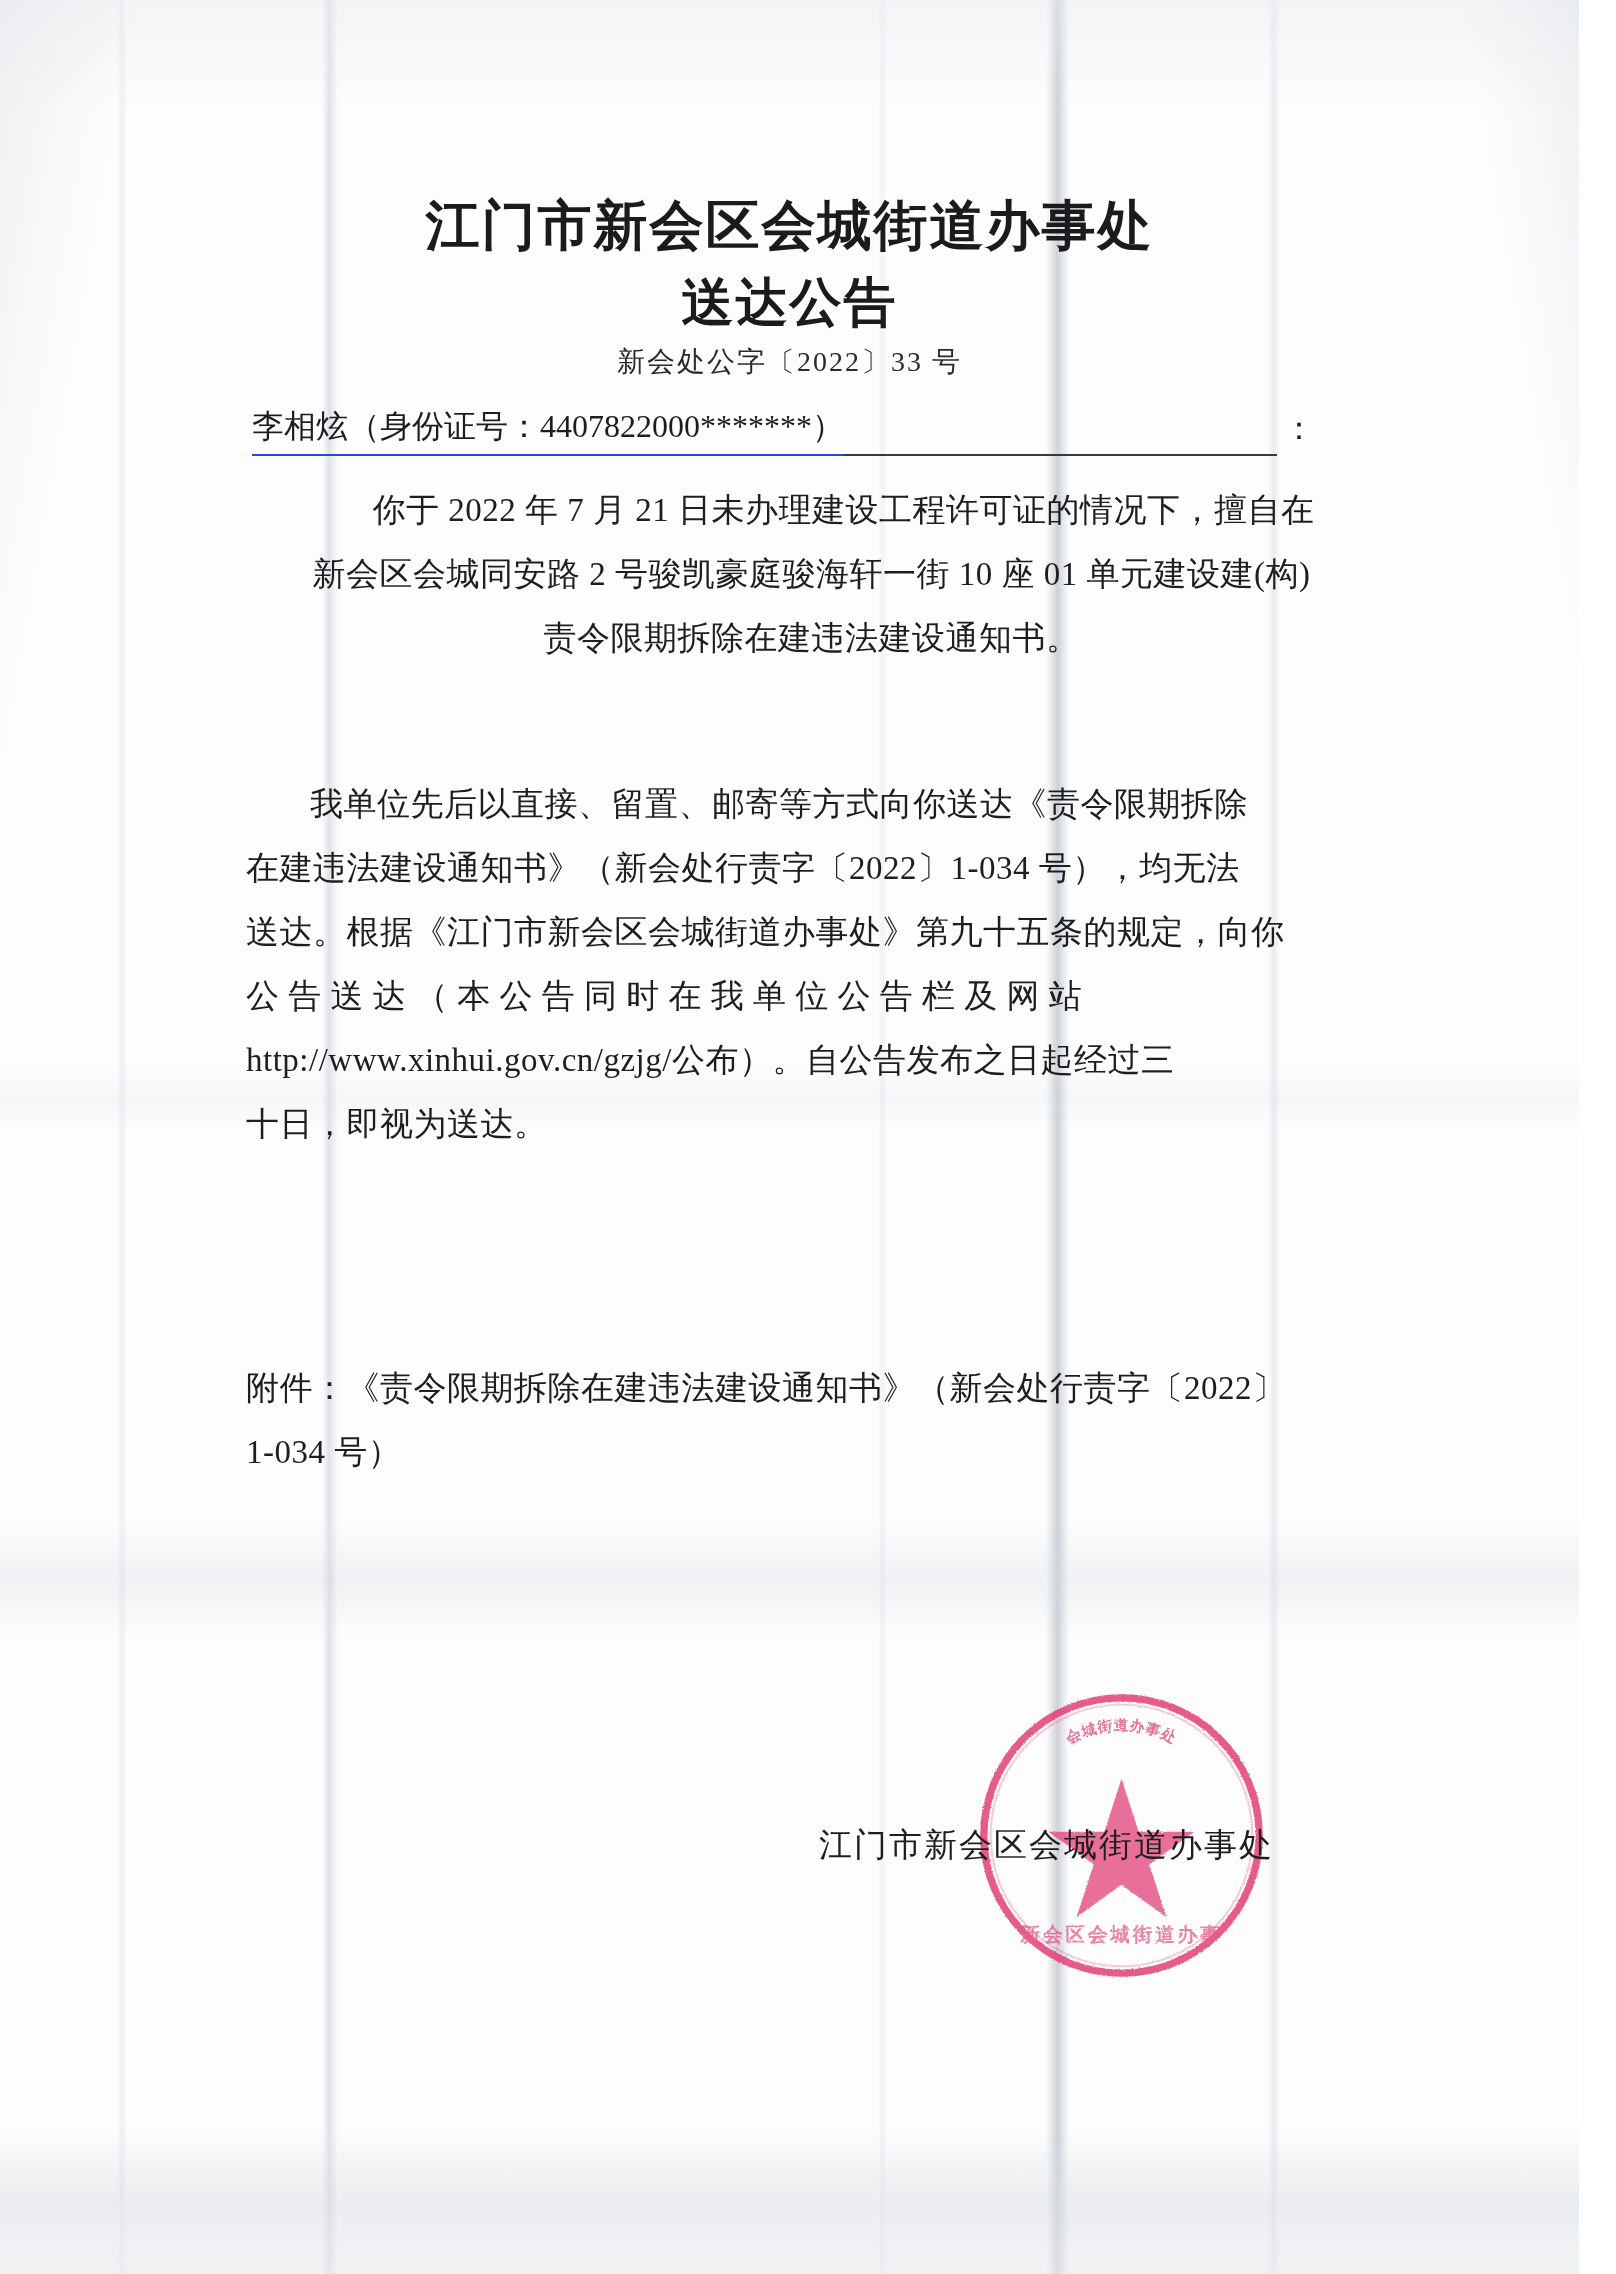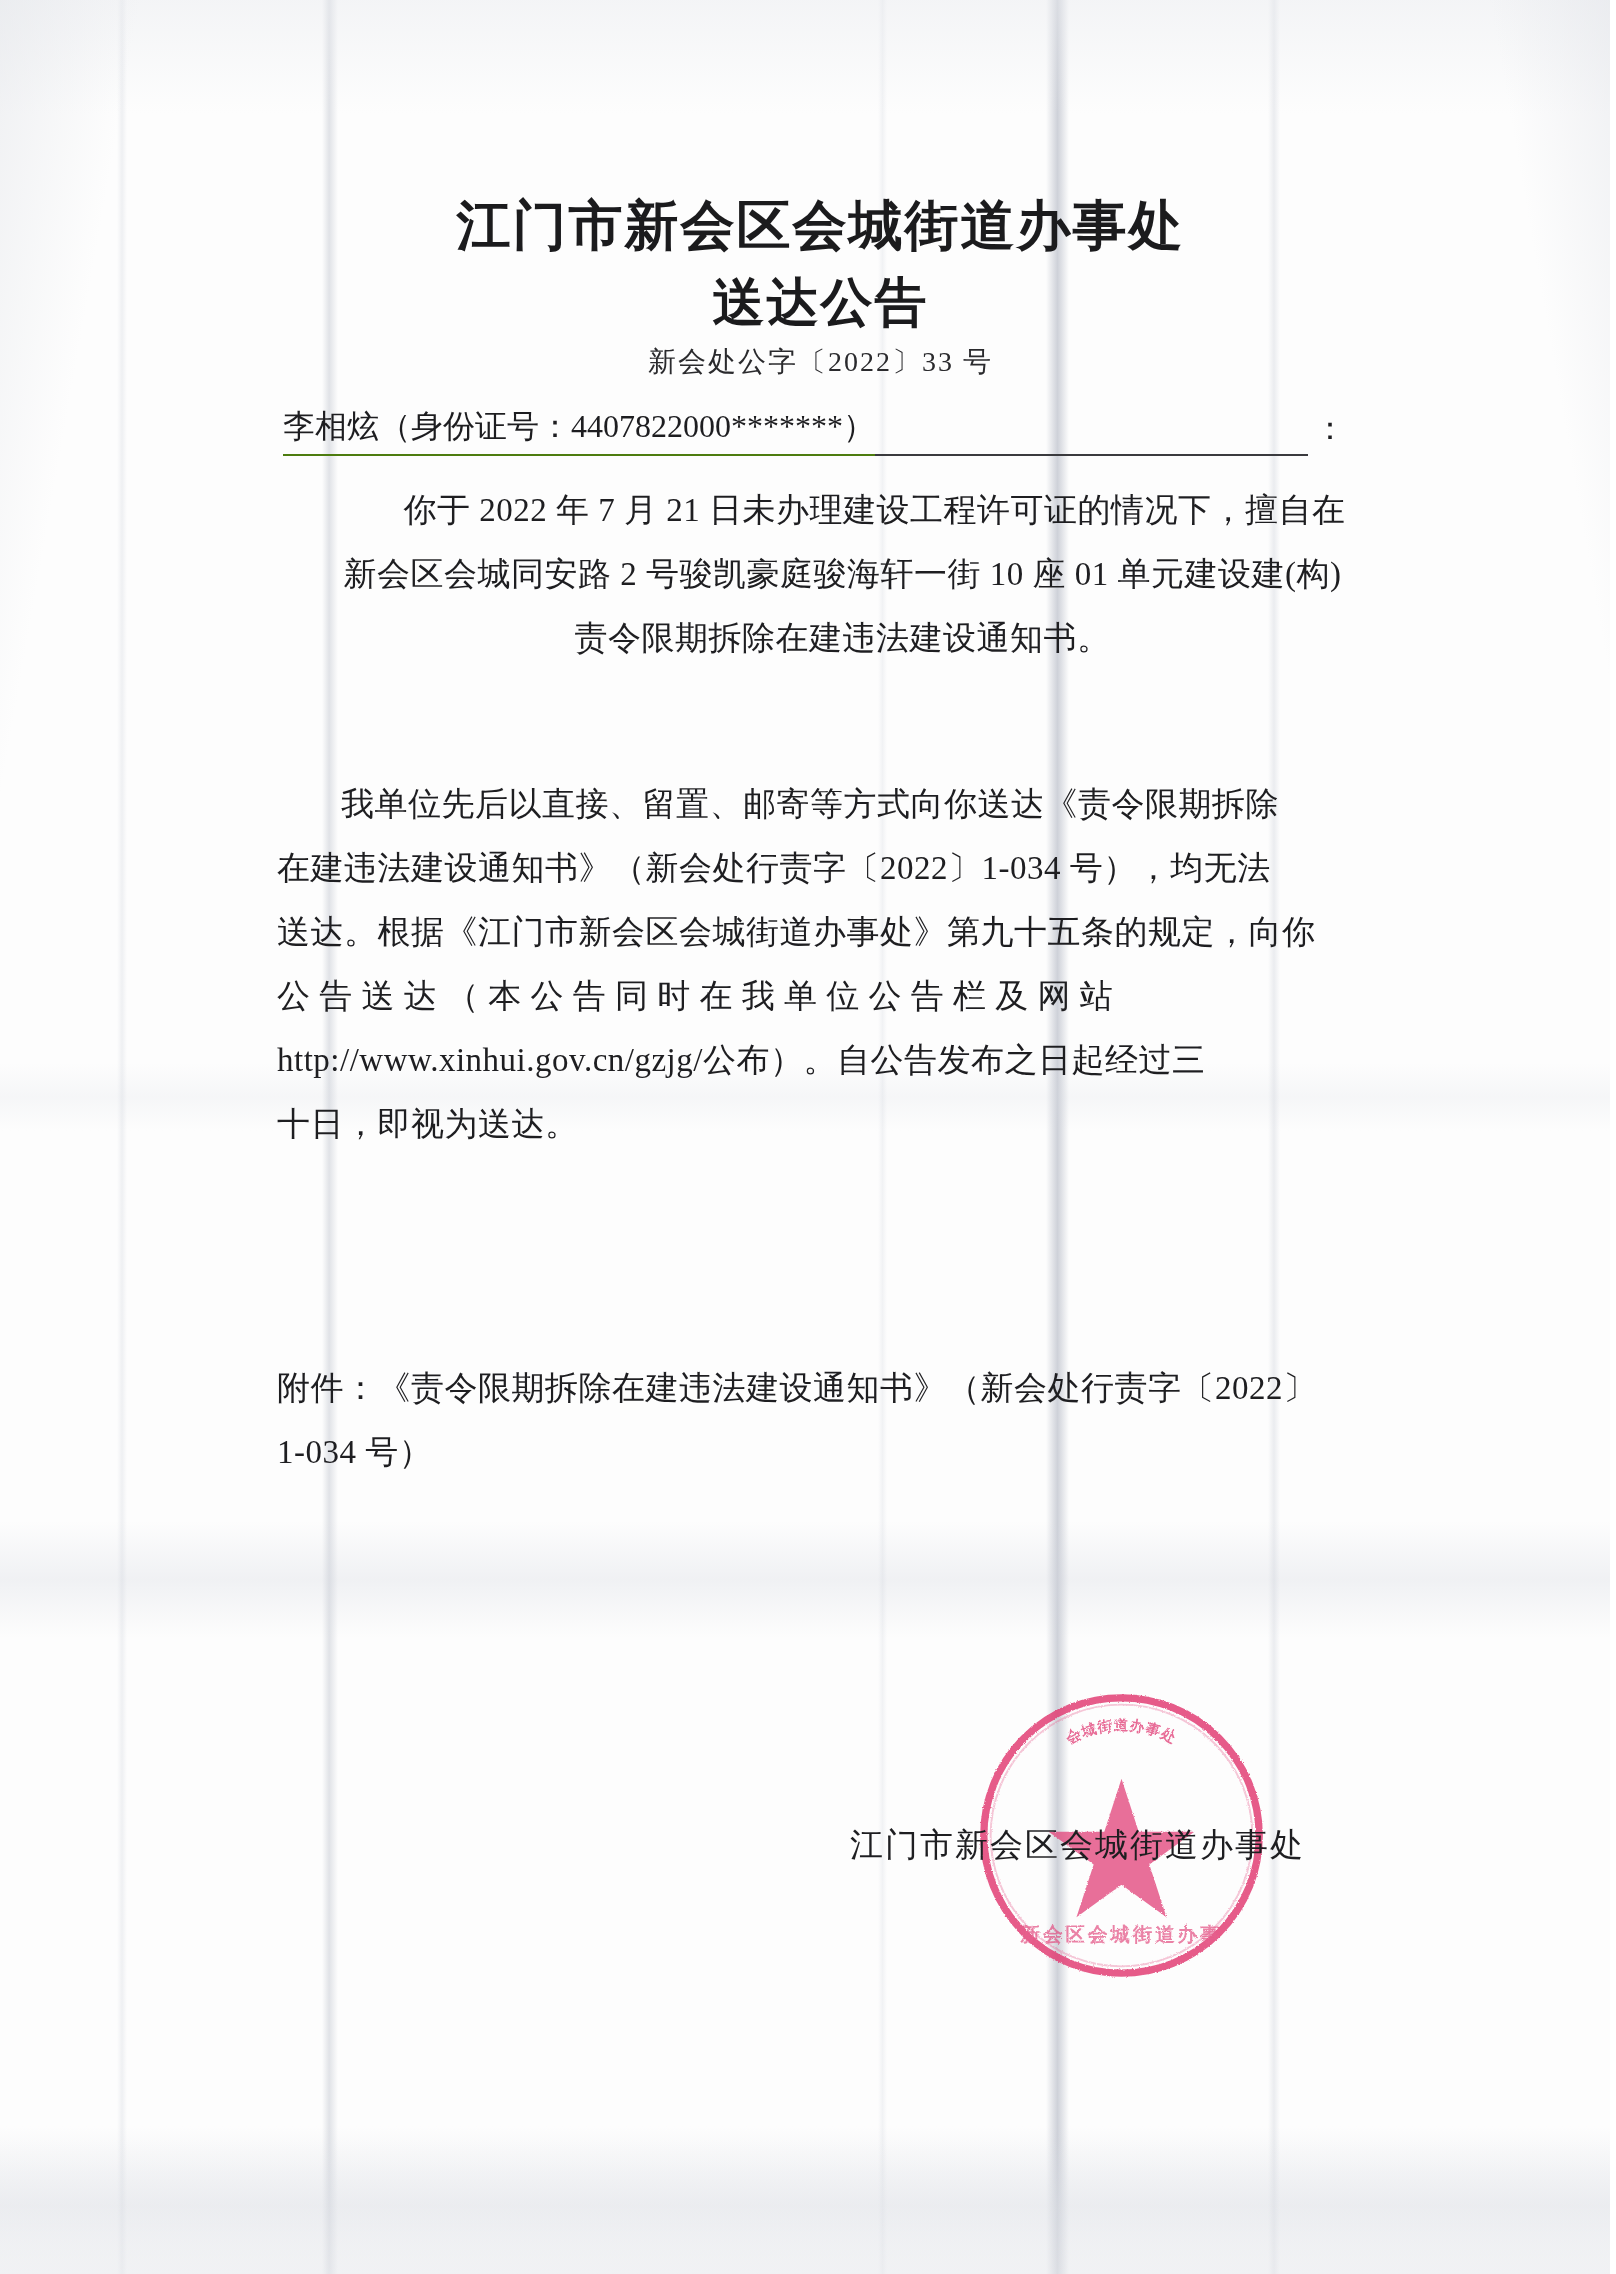--- a/index.html
+++ b/index.html
@@ -11,21 +11,20 @@
     font-family: "Liberation Serif", "DejaVu Serif", serif;
   }
 
   
   .page {
     position: relative;
     width: 1579px;
     height: 2274px;
     background: #fdfdfd;
     overflow: hidden;
-    padding-left: 31px;
   }
 
   
   .scan-tone {
     position: absolute;
     inset: 0;
     background:
       linear-gradient(100deg, rgba(228,230,234,0.55) 0%, rgba(255,255,255,0) 7%),
       linear-gradient(260deg, rgba(226,228,233,0.50) 0%, rgba(255,255,255,0) 6%),
       linear-gradient(180deg, rgba(232,234,238,0.45) 0%, rgba(255,255,255,0) 5%),
@@ -110,21 +109,21 @@
     top: 405px;
     left: 252px;
     width: 1063px;
     display: flex;
     align-items: flex-end;
   }
   .recipient-name {
     font-size: 32px;
     color: #1d1d20;
     white-space: nowrap;
-    border-bottom: 2px solid #4d7c0f;
+    border-bottom: 2px solid #1d4ed8;
     padding-bottom: 4.9px;
   }
   .recipient-rule {
     flex: 1 1 auto;
     border-bottom: 2px solid #3a3a3e;
     height: 1px;
     margin-bottom: 0px;
   }
   .recipient-colon {
     font-size: 32px;

